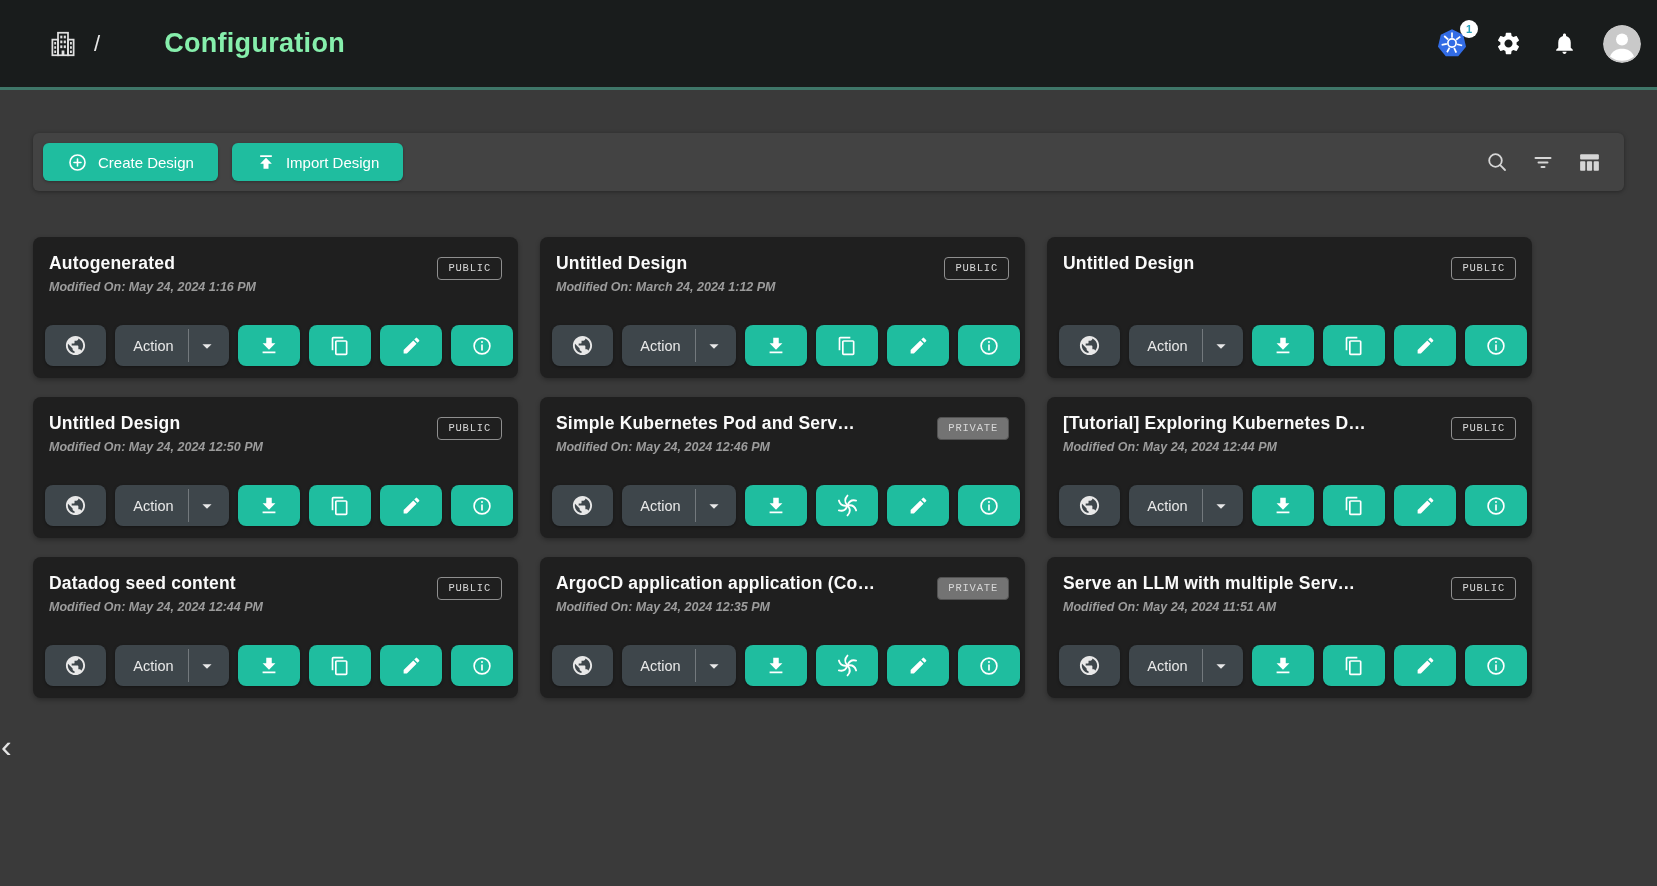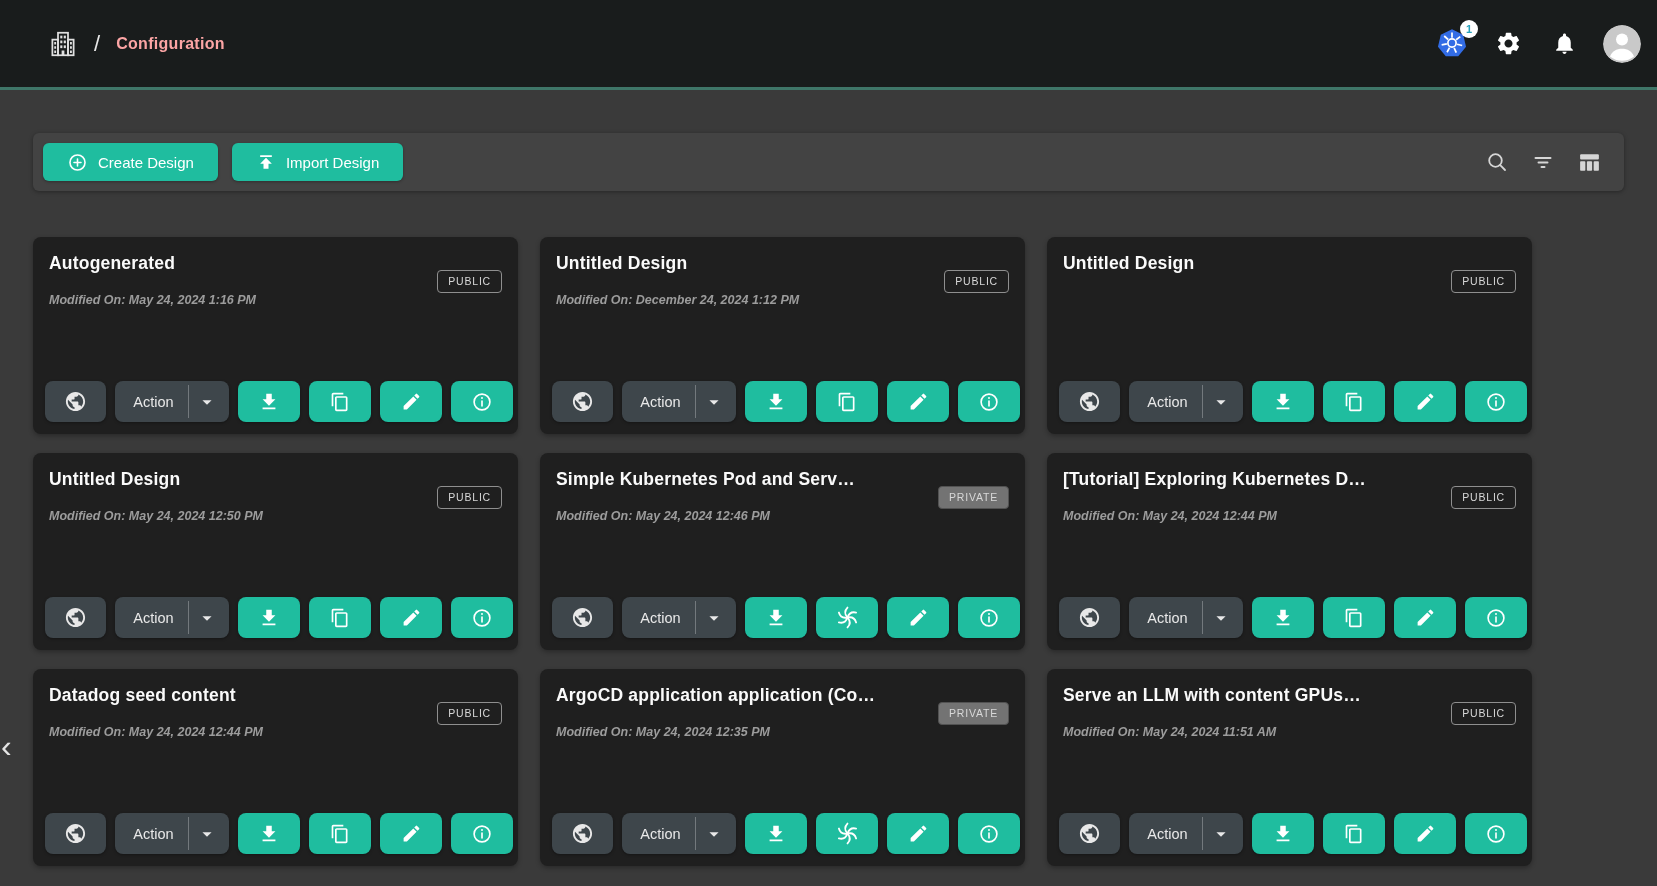--- a/index.html
+++ b/index.html
@@ -11,21 +11,21 @@
   }
 
   
   .header {
     height:90px; background:#191c1c; border-bottom:3px solid #3f7668;
     display:flex; align-items:center; justify-content:space-between;
     padding:0 16px 0 48px;
   }
   .breadcrumb { display:flex; align-items:center; gap:16px; }
   .crumb-sep { color:#e8e8e8; font-size:22px; font-weight:400; }
-  .page-title { color:#fca5a5; font-size:16px; font-weight:bold; letter-spacing:.3px; }
+  .page-title { color:#86efac; font-size:27px; font-weight:bold; letter-spacing:.3px;margin-left:48px; }
   .header-right { display:flex; align-items:center; gap:22px; }
   .icon-btn {
     background:none; border:none; padding:0; cursor:pointer; position:relative;
     width:34px; height:34px; display:flex; align-items:center; justify-content:center;
   }
   .k8s-badge {
     position:absolute; top:-7px; right:-9px; width:18px; height:18px; border-radius:50%;
     background:#ffffff; color:#27a2bd; font-size:11px; font-weight:bold;
     display:flex; align-items:center; justify-content:center;
   }
@@ -46,31 +46,31 @@
   .toolbar-right { display:flex; align-items:center; gap:20px; }
   .tool-icon-btn { background:none; border:none; padding:0; cursor:pointer; width:26px; height:26px; display:flex; align-items:center; justify-content:center; }
 
   
   .grid {
     margin:46px 33px 0;
     display:grid; grid-template-columns:repeat(3,485px);
     column-gap:22px; row-gap:19px;
   }
   .card {
-    background:#1f1f1f; border-radius:8px; height:197px; position:relative;
+    background:#1f1f1f; border-radius:8px; height:141px; position:relative;
     padding:16px; box-shadow:0 2px 5px rgba(0,0,0,.3);
   }
   .card-head { display:flex; justify-content:space-between; align-items:flex-start; gap:10px; }
   .card-title {
     color:#fafafa; font-size:17.5px; font-weight:600; letter-spacing:.2px;
     white-space:nowrap; overflow:hidden; text-overflow:ellipsis; max-width:380px;
   }
   .badge {
     flex:none; font-size:10.5px; letter-spacing:.8px; color:#d8d8d8;
-    border-radius:4px; padding:4px 10px; margin-top:17px; line-height:1.2;
+    border-radius:4px; padding:4px 10px; margin-top:4px; line-height:1.2;font-family:Liberation Mono, monospace;
   }
   .badge-outline { border:1px solid #8f8f8f; background:transparent; }
   .badge-filled  { border:1px solid #525252; background:#737373; }
   .card-modified {
     font-style:italic; font-weight:600; font-size:12.5px; color:#9c9c9c;
   }
   .card-actions {
     position:absolute; left:12px; right:12px; bottom:12px;
     display:flex; align-items:center; gap:9px;
   }
@@ -292,21 +292,21 @@
         </span>
       </button>
     </div>
   </div>
 
   <div class="card">
     <div class="card-head">
       <span class="card-title">Untitled Design</span>
       <span class="badge badge-outline">PUBLIC</span>
     </div>
-    <div class="card-modified">Modified On: December 24, 2024 1:12 PM</div>
+    <div class="card-modified">Modified On: March 24, 2024 1:12 PM</div>
 
     <div class="card-actions">
       <button class="act act-dark act-globe">
         <span class="icon-wrap">
           <svg width="23" height="23" viewBox="0 0 24 24" fill="#e8e8e8">
             <path d="M12 2C6.48 2 2 6.48 2 12s4.48 10 10 10 10-4.48 10-10S17.52 2 12 2zm-1 17.93c-3.95-.49-7-3.85-7-7.93 0-.62.08-1.21.21-1.79L9 15v1c0 1.1.9 2 2 2v1.93zm6.9-2.54c-.26-.81-1-1.39-1.9-1.39h-1v-3c0-.55-.45-1-1-1H8v-2h2c.55 0 1-.45 1-1V7h2c1.1 0 2-.9 2-2v-.41c2.93 1.19 5 4.06 5 7.41 0 2.08-.8 3.97-2.1 5.39z"></path>
           </svg>
         </span>
       </button>
 
@@ -746,21 +746,21 @@
             <line x1="12" y1="11" x2="12" y2="16.4" stroke-linecap="round"></line>
             <circle cx="12" cy="7.6" r="0.4" fill="#ffffff" stroke-width="1.4"></circle>
           </svg>
         </span>
       </button>
     </div>
   </div>
 
   <div class="card">
     <div class="card-head">
-      <span class="card-title">Serve an LLM with content GPUs…</span>
+      <span class="card-title">Serve an LLM with multiple Serv…</span>
       <span class="badge badge-outline">PUBLIC</span>
     </div>
     <div class="card-modified">Modified On: May 24, 2024 11:51 AM</div>
 
     <div class="card-actions">
       <button class="act act-dark act-globe">
         <span class="icon-wrap">
           <svg width="23" height="23" viewBox="0 0 24 24" fill="#e8e8e8">
             <path d="M12 2C6.48 2 2 6.48 2 12s4.48 10 10 10 10-4.48 10-10S17.52 2 12 2zm-1 17.93c-3.95-.49-7-3.85-7-7.93 0-.62.08-1.21.21-1.79L9 15v1c0 1.1.9 2 2 2v1.93zm6.9-2.54c-.26-.81-1-1.39-1.9-1.39h-1v-3c0-.55-.45-1-1-1H8v-2h2c.55 0 1-.45 1-1V7h2c1.1 0 2-.9 2-2v-.41c2.93 1.19 5 4.06 5 7.41 0 2.08-.8 3.97-2.1 5.39z"></path>
           </svg>

